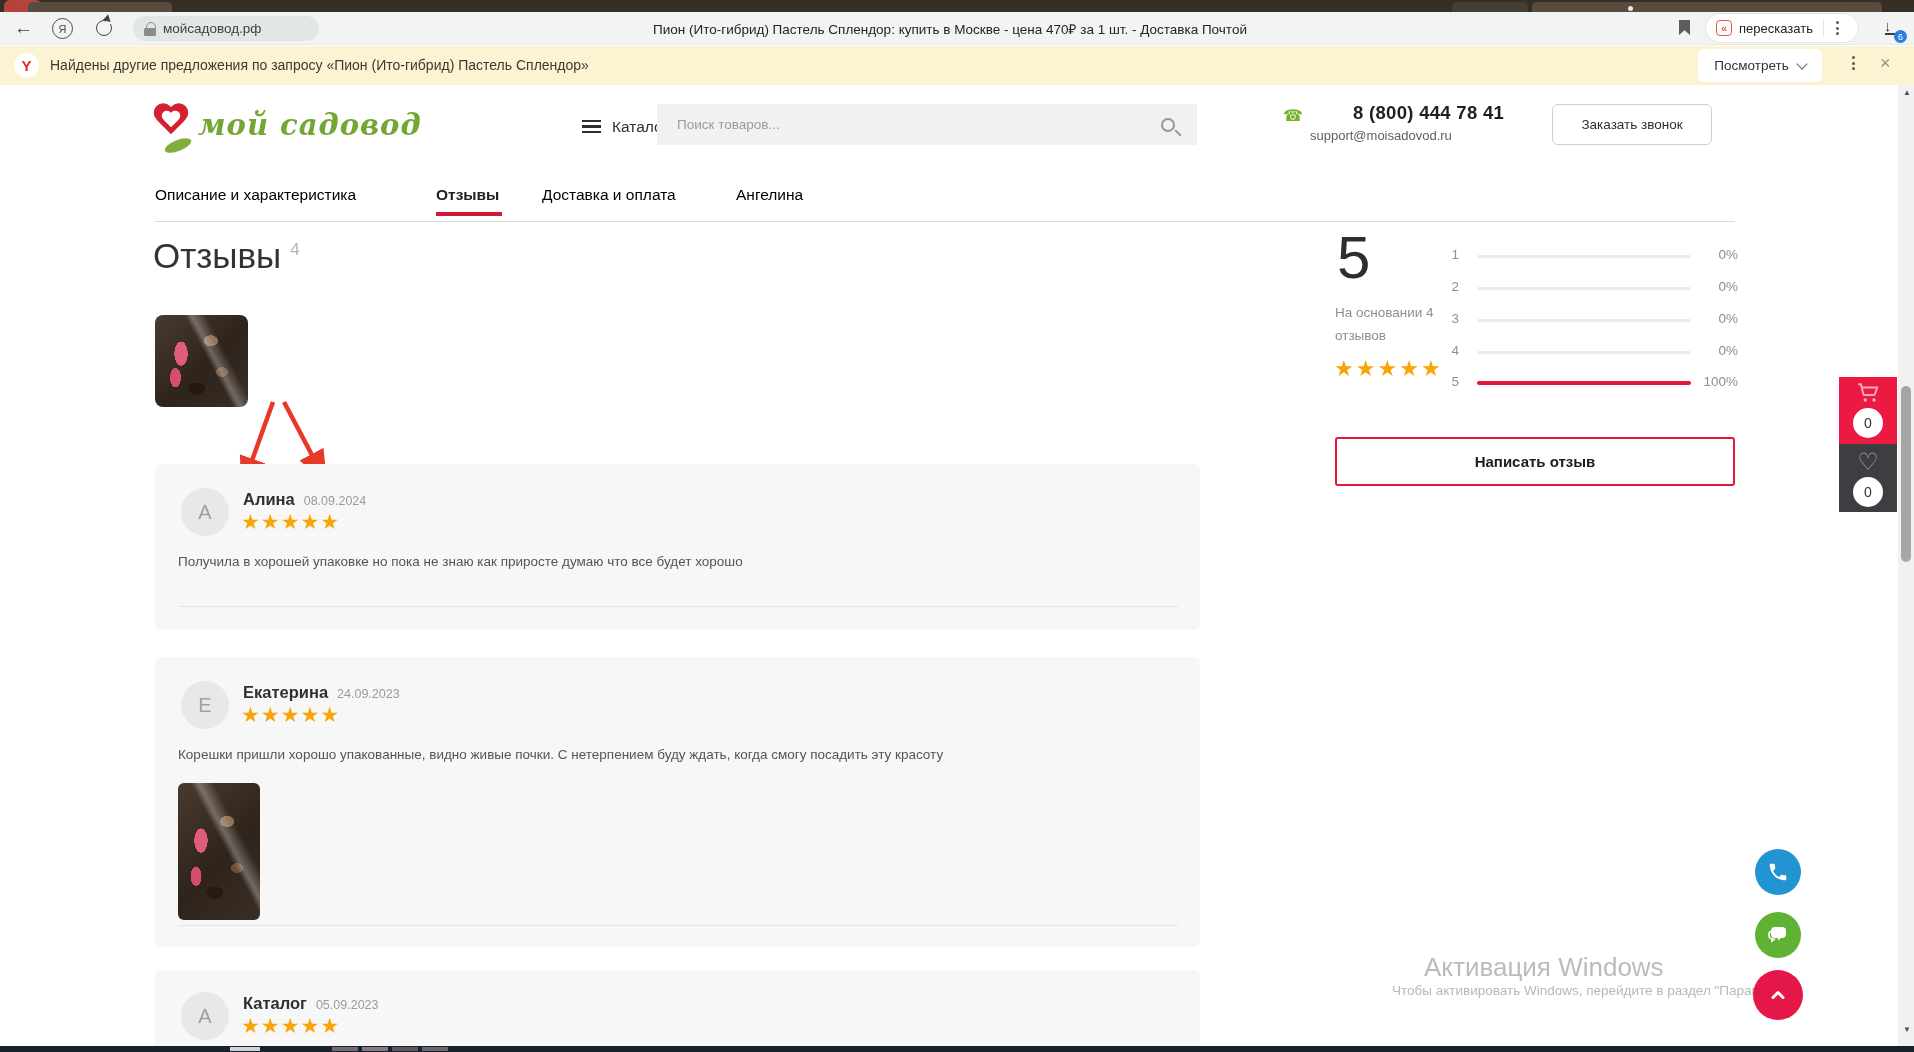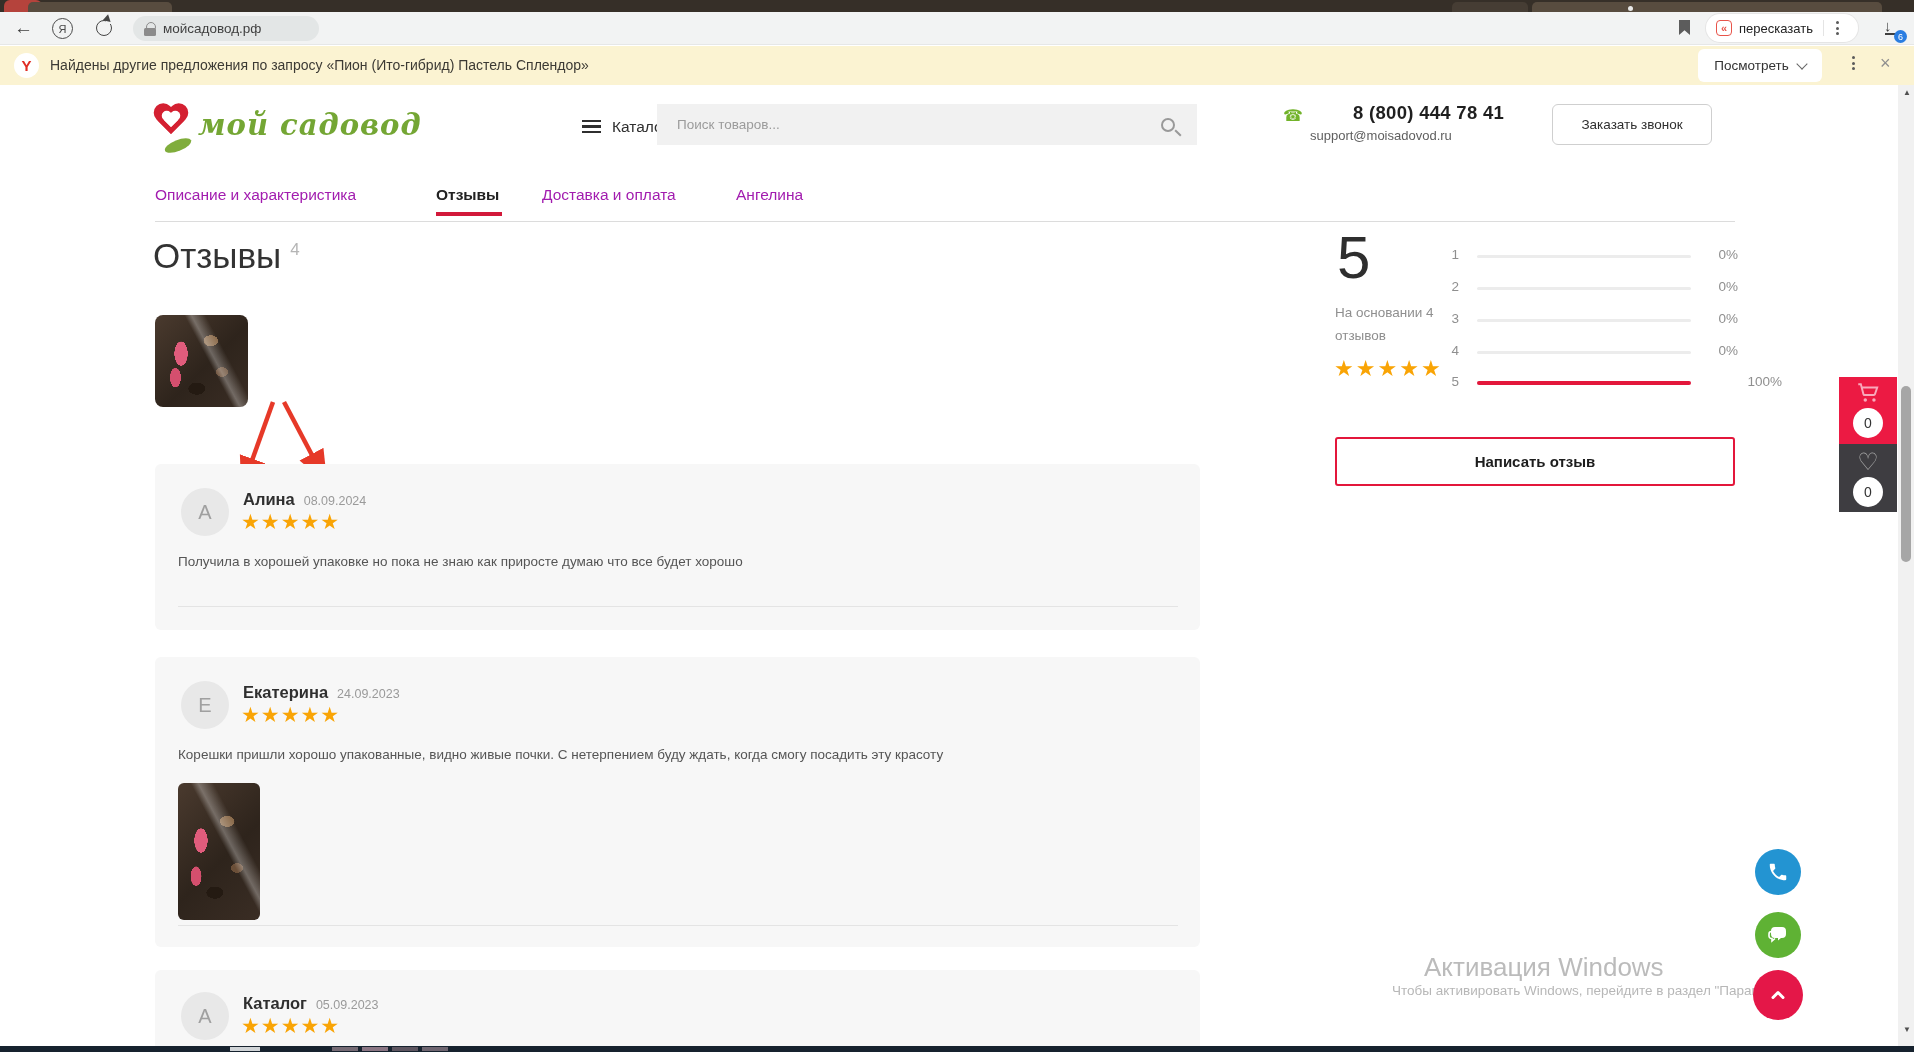--- a/index.html
+++ b/index.html
@@ -80,21 +80,21 @@
   .search-input::placeholder { color:#9b9b9b; }
   .mag { position:relative; width:14px; height:14px; border:2px solid #999; border-radius:50%; margin-right:22px; }
   .mag::after { content:""; position:absolute; left:11px; top:12px; width:8px; height:2px; background:#999; transform:rotate(45deg); }
   .phone-icon { position:absolute; left:1283px; top:106px; font-size:16px; color:#72b32a; }
   .phone-number { position:absolute; left:1308px; top:102px; font-size:18.5px; font-weight:bold; color:#1f1f1f; letter-spacing:.3px;margin-left:45px; }
   .support-email { position:absolute; left:1310px; top:128px; font-size:13px; color:#5f5f5f; }
   .call-btn { position:absolute; left:1552px; top:104px; width:160px; height:41px; background:#fff; border:1px solid #cfcfcf;
               border-radius:6px; font-size:13.5px; color:#2f2f2f; cursor:pointer; font-family:"Liberation Sans",sans-serif; }
 
   
-  .ptab { position:absolute; top:186px; font-size:15.5px; color:#a21caf; cursor:pointer; white-space:nowrap; }
+  .ptab { position:absolute; top:186px; font-size:15.5px; color:#000000; cursor:pointer; white-space:nowrap; }
   .ptab.active { font-weight:bold; color:#222; }
   .ptab-underline { position:absolute; left:436px; top:212px; width:66px; height:3.5px; background:#d2193a; }
   .tabs-divider { position:absolute; left:155px; top:221px; width:1580px; height:1px; background:#dcdcdc; }
 
   
   .reviews-h1 { position:absolute; left:153px; top:236px; font-size:35px; color:#333; }
   .reviews-count { font-size:17px; color:#b5b5b5; vertical-align:super; margin-left:9px; font-weight:normal; }
 
   
   .roots-photo { border-radius:8px; overflow:hidden;
@@ -177,20 +177,21 @@
   </div>
 
   <div class="toolbar">
     <div class="nav-glyph" style="left:14px;top:6px;">←</div>
     <div class="ya-circle">Я</div>
     <div class="refresh"></div>
     <div class="addr-pill">
       <span class="lock"></span>
       <span class="url-text">мойсадовод.рф</span>
     </div>
+    <div class="page-title">Пион (Ито-гибрид) Пастель Сплендор: купить в Москве - цена 470₽ за 1 шт. - Доставка Почтой</div>
     <div class="bookmark-flag"></div>
     <div class="retell-pill">
       <span class="retell-icon">«</span>
       <span class="retell-label">пересказать</span>
       <span class="pill-sep"></span>
       <span class="dotsv">
           <i></i>
           <i></i>
           <i></i>
         </span>
@@ -283,21 +284,21 @@
   <div class="bar-pct" style="top:311px;">0%</div>
 
   <div class="bar-label" style="top:343px;">4</div>
   <div class="bar-track" style="top:351px;"></div>
   <div class="bar-pct" style="top:343px;">0%</div>
 
   <div class="bar-label" style="top:374px;">5</div>
   <div class="bar-track big" style="top:381px;">
       <div class="bar-fill" style="width: 100%;"></div>
     </div>
-  <div class="bar-pct" style="top:374px;margin-left:44px;">100%</div>
+  <div class="bar-pct" style="top:374px;">100%</div>
 
   <button class="write-review-btn">Написать отзыв</button>
 
   <div class="review-card" style="top:464px;height:166px;">
     <div class="avatar">А</div>
     <div class="rev-head">
       <span class="rev-name">Алина</span>
       <span class="rev-date">08.09.2024</span>
     </div>
     <div class="rev-stars">★★★★★</div>

